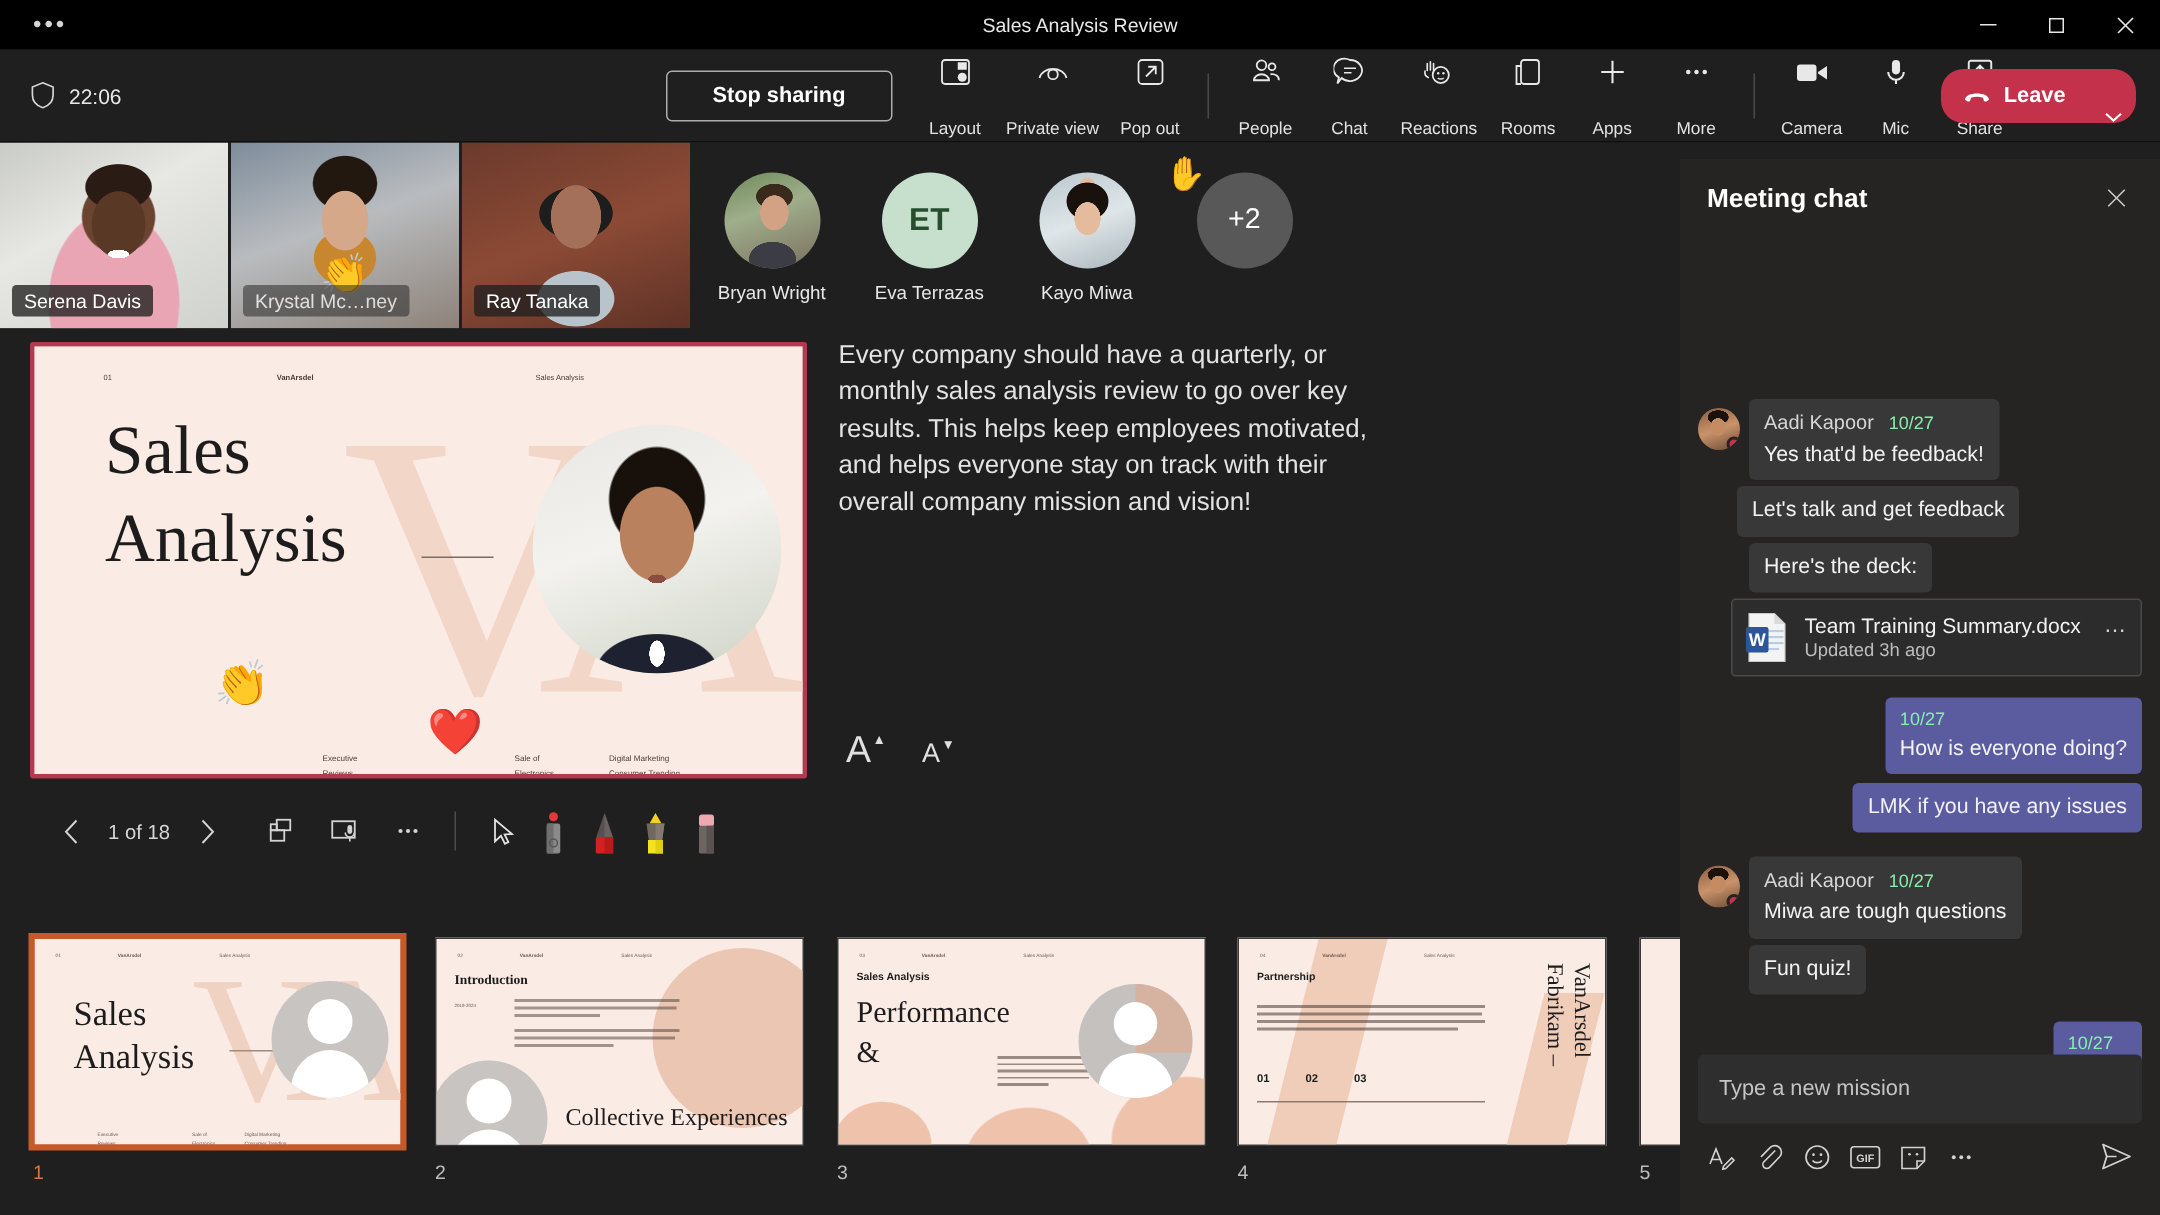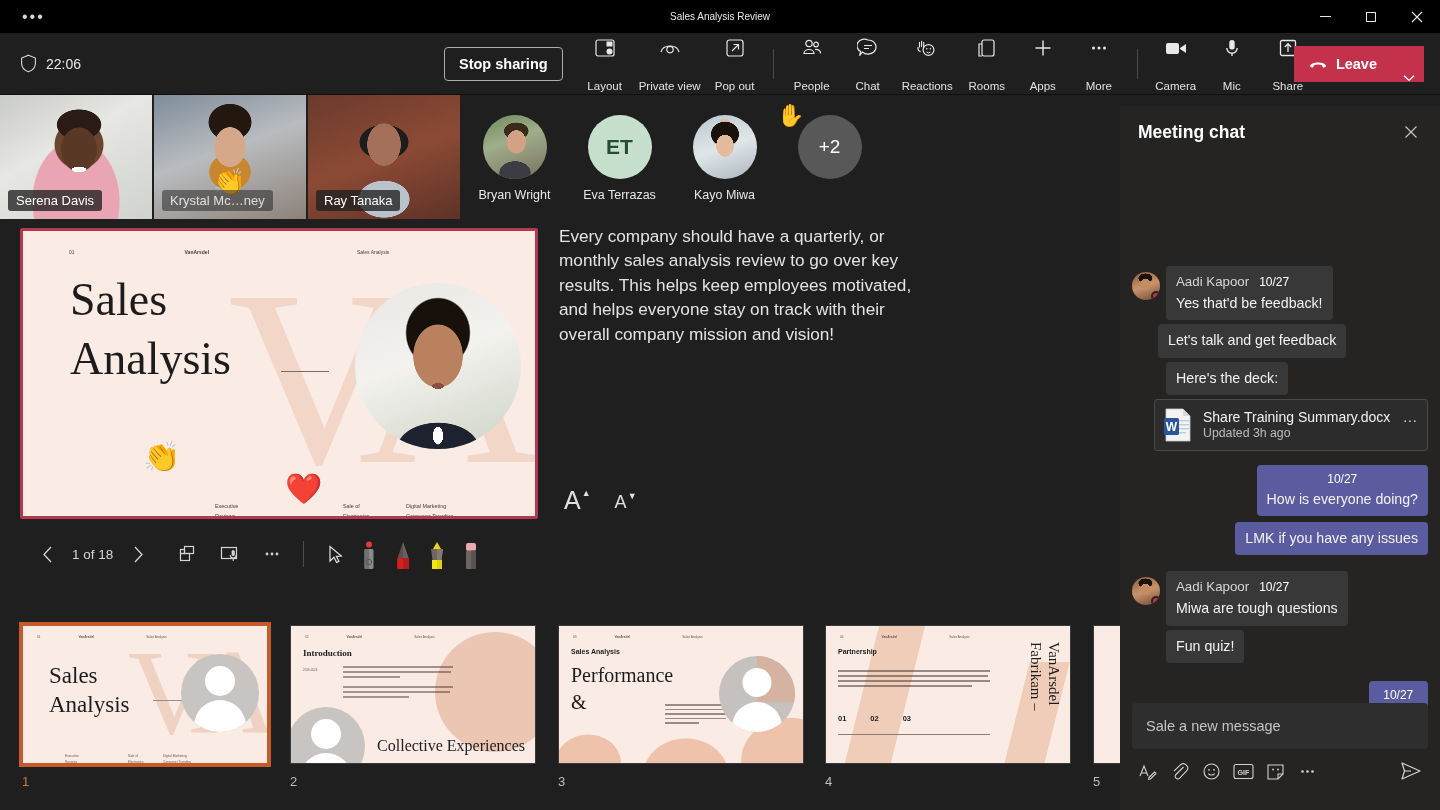--- a/index.html
+++ b/index.html
@@ -17,21 +17,21 @@
     height: 33px; background: #000;
     display: flex; align-items: center;
     position: relative;
   }
   .tb-dots {
     position: absolute; left: 22px; top: 50%; transform: translateY(-50%);
     color: #d6d6d6; font-size: 16px; letter-spacing: 2px; line-height: 8px;
   }
   .tb-title {
     position: absolute; left: 0; right: 0; text-align: center;
-    font-size: 10px; color: #e8e8e8;
+    font-size: 13px; color: #e8e8e8;
   }
   .tb-winbtns { position: absolute; right: 0; top: 0; height: 33px; display: flex; }
   .tb-winbtn {
     width: 46px; height: 33px; display: flex; align-items: center; justify-content: center;
     color: #e8e8e8; font-size: 13px;
   }
   .min-glyph { width: 11px; height: 1px; background: #e8e8e8; display: block; }
   .max-glyph { width: 10px; height: 10px; border: 1px solid #e8e8e8; display: block; }
 
   
@@ -44,36 +44,36 @@
     position: absolute; left: 20px; display: flex; align-items: center; gap: 9px;
     color: #e8e8e8; font-size: 14px;
   }
   .center-controls {
     position: absolute; left: 444px; display: flex; align-items: center; gap: 0px;
   }
   .stop-sharing {
     border: 1px solid #adadad; border-radius: 4px;
     background: transparent; color: #fff;
     font-size: 14.5px; font-weight: bold;
-    padding: 8px 14px; cursor: pointer;
+    padding: 8px 30px; cursor: pointer;
     font-family: "Liberation Sans", sans-serif;
     white-space: nowrap;
   }
   .tool {
     display: flex; flex-direction: column; align-items: center; justify-content: center;
     min-width: 56px; padding: 4px 6px; cursor: pointer; border-radius: 4px;
   }
   .tool .ico { height: 24px; display: flex; align-items: center; justify-content: center; color: #e8e8e8; }
   .tool .lbl { font-size: 11.5px; color: #e2e2e2; margin-top: 20px; white-space: nowrap; }
   .toolgroup { display: flex; align-items: center; margin-left: 14px; }
   .vdiv { width: 1px; height: 30px; background: #4a4a4a; margin: 0 10px; }
   .rightgroup { position: absolute; right: 16px; display: flex; align-items: center; }
   .leave-btn {
     display: flex; align-items: flex-end; margin-left: 14px;
-    border-radius: 0; overflow: hidden; background: #c4314b; cursor: pointer;
+    border-radius: 15px; overflow: hidden; background: #c4314b; cursor: pointer;
   }
   .leave-main {
     display: flex; align-items: center; gap: 8px;
     padding: 0 16px 0 14px; height: 36px; color: #fff;
     font-size: 14.5px; font-weight: bold;
   }
   .leave-split { width: 1px; background: rgba(255,255,255,.35); }
   .leave-caret { width: 30px; display: flex; align-items: center; justify-content: center; color: #fff; }
 
   
@@ -178,21 +178,21 @@
   .chat-close { width: 30px; height: 30px; display: flex; align-items: center; justify-content: center; color: #c8c8c8; cursor: pointer; border-radius: 4px; }
   .chat-body { position: absolute; top: 52px; bottom: 108px; left: 0; right: 0; padding: 0 12px; overflow: hidden; }
   .msg-row { display: flex; align-items: flex-start; }
   .msg-av { width: 28px; height: 28px; border-radius: 50%; margin-right: 6px; margin-top: 6px; overflow: hidden; position: relative; flex: 0 0 auto; }
   .msg-av .dot { position: absolute; right: -1px; bottom: -1px; width: 10px; height: 10px; border-radius: 50%; background: #c4314b; border: 2px solid #252423; }
   .bub {
     background: #383838; border-radius: 4px; padding: 7px 10px 8px 10px;
     max-width: 232px; color: #f2f2f2; font-size: 14.2px; line-height: 1.3;
   }
   .bub.me { background: #5b5ba0; margin-left: auto; }
-  .bub-meta { font-size: 12px; color: #ffffff; margin-bottom: 2px; text-align: center; }
+  .bub-meta { font-size: 12px; color: #86efac; margin-bottom: 2px; }
   .bub-name { font-size: 13.3px; color: #d6d6d6; margin-right: 10px; }
   .bub-sp { display: flex; align-items: baseline; margin-bottom: 1px; }
   .me-wrap { display: flex; justify-content: flex-end; }
   .filecard {
     margin-left: 0px; margin-top: 4px; background: #2c2c2c; border: 1px solid #4a4a4a;
     border-radius: 3px; display: flex; align-items: center; padding: 8px 8px;
     width: 274px; position: relative;
   }
   .file-ico { width: 30px; height: 34px; margin-right: 10px; position: relative; flex: 0 0 auto; }
   .file-name { font-size: 14px; color: #f2f2f2; white-space: nowrap; overflow: hidden; text-overflow: ellipsis; max-width: 196px; }
@@ -767,21 +767,21 @@
               <path d="M20 1 L27 8 H20 Z" fill="#d9d9d9"></path>
               <rect x="14" y="12" width="12" height="1.4" fill="#b9cde0"></rect>
               <rect x="14" y="16" width="12" height="1.4" fill="#b9cde0"></rect>
               <rect x="14" y="20" width="12" height="1.4" fill="#b9cde0"></rect>
               <rect x="14" y="24" width="9" height="1.4" fill="#b9cde0"></rect>
               <rect x="1" y="10" width="15" height="17" rx="1.5" fill="#2b579a"></rect>
               <text x="8.5" y="22.5" font-size="12" font-family="Liberation Sans, sans-serif" fill="#fff" text-anchor="middle" font-weight="bold">W</text>
             </svg>
           </div>
           <div style="min-width:0">
-            <div class="file-name">Share Training Summary.docx</div>
+            <div class="file-name">Team Training Summary.docx</div>
             <div class="file-sub">Updated 3h ago</div>
           </div>
           <div class="file-more">…</div>
         </div>
       </div>
 
       <div class="me-wrap" style="margin-top:14px">
         <div class="bub me">
           <div class="bub-meta">10/27</div>
           <div>How is everyone doing?</div>
@@ -817,21 +817,21 @@
       <div class="me-wrap" style="margin-top:18px">
         <div class="bub me">
           <div class="bub-meta">10/27</div>
           <div>Enjoy!</div>
         </div>
       </div>
     </div>
 
     <div class="compose">
       <div class="compose-box">
-        <span>Sale a new message</span>
+        <span>Type a new mission</span>
       </div>
       <div class="compose-tools">
         <div class="ctool">
           <svg width="19" height="19" viewBox="0 0 19 19">
               <path d="M2 14 L6 4 L10 14 M3.4 11 H8.6" fill="none" stroke="#d2d2d2" stroke-width="1.1"></path>
               <path d="M11 15.5 L16.5 10 L18 11.5 L12.5 17 L10.6 17.4 Z" fill="none" stroke="#d2d2d2" stroke-width="1.1"></path>
             </svg>
         </div>
         <div class="ctool">
           <svg width="19" height="19" viewBox="0 0 19 19">

